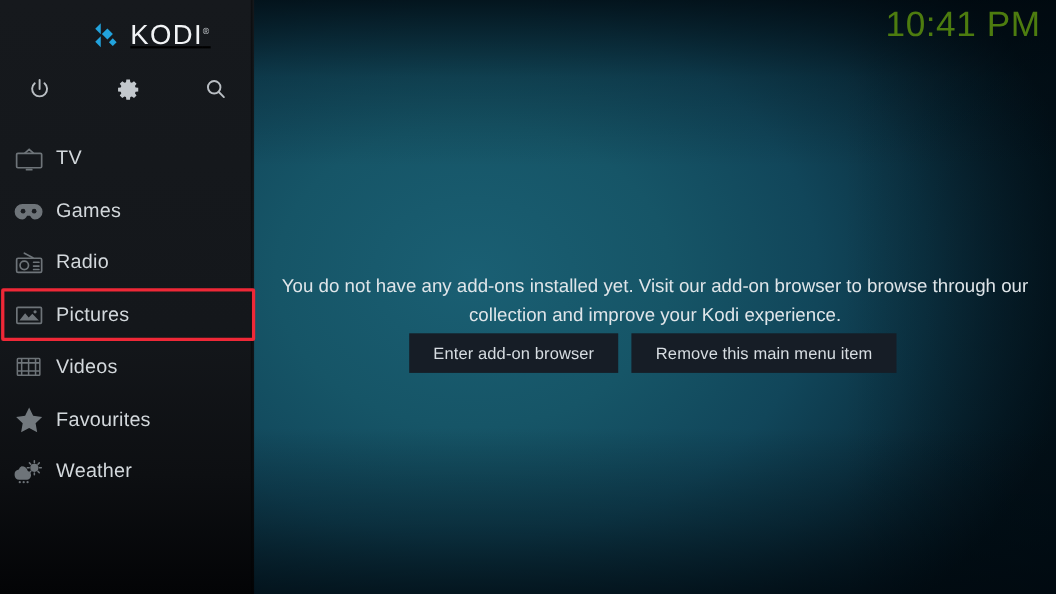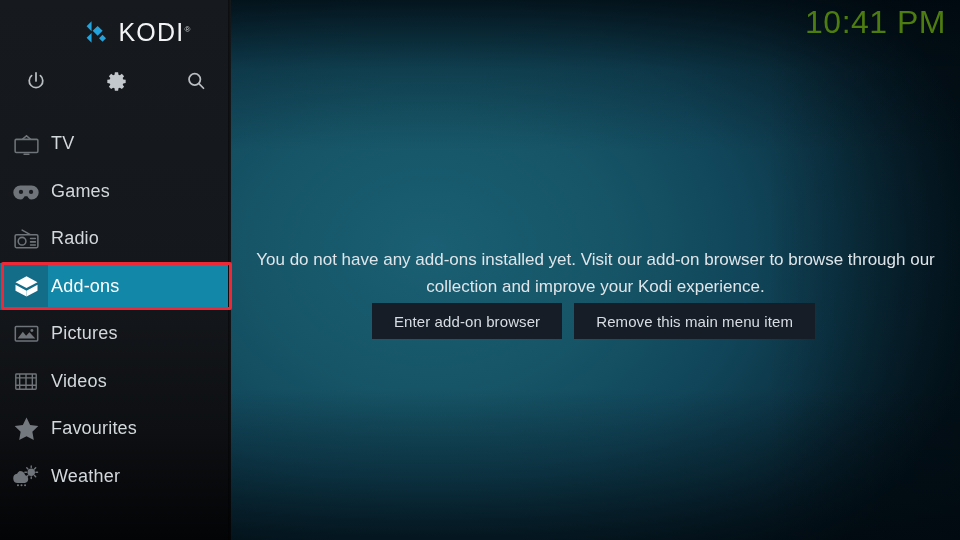--- a/index.html
+++ b/index.html
@@ -40,21 +40,21 @@
     overflow:hidden;
   }
   #sidebar:after {
     content:""; position:absolute; right:0; top:0; width:3px; height:540px;
     background:linear-gradient(to right, rgba(0,0,0,.55), rgba(0,0,0,0));
   }
 
   
   #logo-row {
     position:absolute; left:0; top:14px; width:273px; height:36px;
-    display:flex; align-items:center; justify-content:center; gap:9px;
+    display:flex; align-items:center; justify-content:center; gap:9px;text-decoration:underline;
   }
   #logo-mark { width:28px; height:28px; display:block; }
   #logo-text {
     font-size:25px; font-weight:400; color:#f2f4f6; letter-spacing:1.2px;
   }
   #logo-tm { font-size:8px; vertical-align:super; color:#cfd4d8; }
 
   
   #top-icons {
     position:absolute; left:0; top:62px; width:231px; height:38px;
@@ -206,32 +206,20 @@
           <svg width="27" height="24" viewBox="0 0 28 24" fill="none" stroke="#6e7479" stroke-width="1.6">
             <rect x="2.2" y="7.6" width="23.6" height="13.4" rx="1.4"></rect>
             <circle cx="9.4" cy="14.3" r="4.0"></circle>
             <path d="M18.2 11.4 L23.2 11.4 M18.2 15.0 L23.2 15.0 M18.2 18.2 L23.2 18.2" stroke-linecap="round"></path>
             <path d="M17.5 7.2 L9.5 2.8" stroke-linecap="round"></path>
           </svg>
         </div>
         <div class="menu-label">Radio</div>
       </div>
 
-      <div class="menu-item selected">
-        <div class="sel-bg"></div>
-        <div class="sel-bg-icon"></div>
-        <div class="menu-icon">
-          <svg width="27" height="24" viewBox="0 0 28 24" fill="#ffffff">
-            <path d="M14 2.0 L25.4 8.0 L14 14.0 L2.6 8.0 Z"></path>
-            <path d="M2.6 10.8 L2.6 17.0 L14 23.0 L14 16.8 Z"></path>
-            <path d="M25.4 10.8 L25.4 17.0 L14 23.0 L14 16.8 Z"></path>
-          </svg>
-        </div>
-        <div class="menu-label">Add-ons</div>
-      </div>
 
       <div class="menu-item">
         <div class="menu-icon">
           <svg width="27" height="23" viewBox="0 0 28 23" fill="none" stroke="#6e7479" stroke-width="1.6">
             <rect x="2.4" y="4.2" width="23.2" height="15.0" rx="1.0"></rect>
             <path d="M4.8 16.6 L10.2 9.6 L13.6 13.8 L17.0 10.2 L23.2 16.6 Z" fill="#6e7479" stroke="none"></path>
             <circle cx="19.6" cy="8.4" r="1.5" fill="#6e7479" stroke="none"></circle>
           </svg>
         </div>
         <div class="menu-label">Pictures</div>

